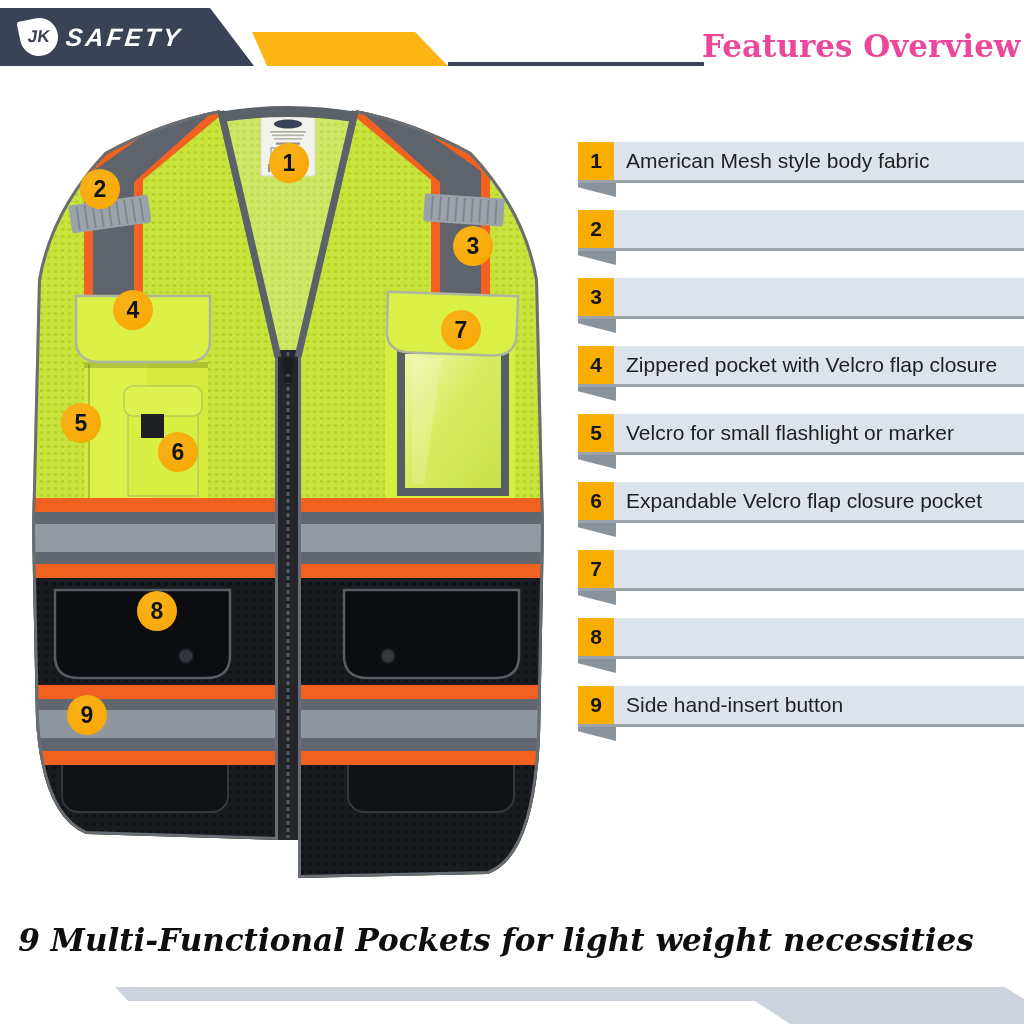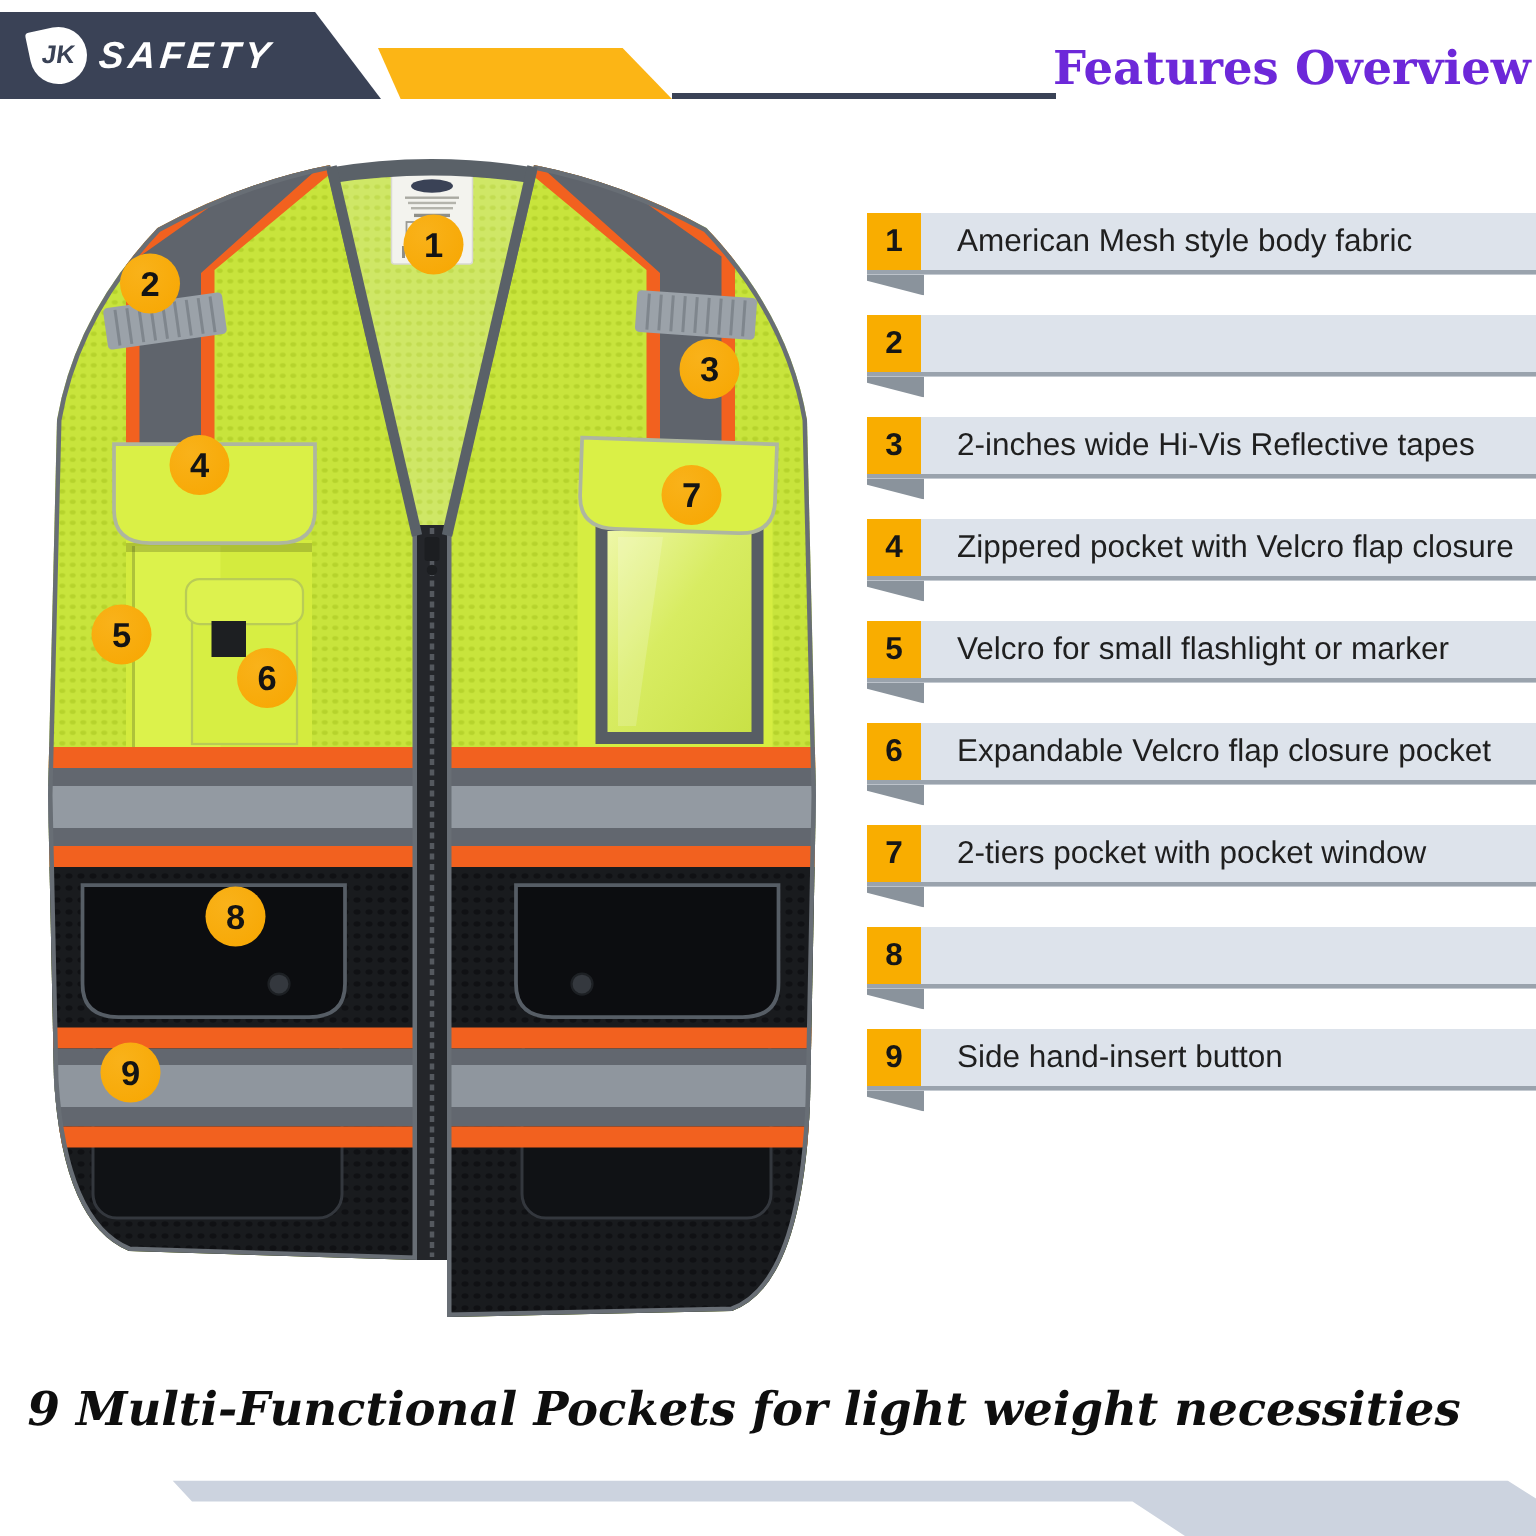--- a/index.html
+++ b/index.html
@@ -35,37 +35,37 @@
     transform:rotate(12deg) skewX(-8deg);
     font-weight:bold;font-size:17px;color:var(--navy,#3a4256);
   }
   .brand-name{
     color:#ffffff;font-weight:bold;font-style:italic;font-size:25px;
     letter-spacing:3px;transform:skewX(-6deg);
   }
   .page-title{
     position:absolute;left:702px;top:28px;width:322px;
     font-family:"DejaVu Serif",serif;font-size:31px;font-weight:600;
-    color:#6d28d9;white-space:nowrap;
+    color:#ec4899;white-space:nowrap;
   }
   
   .feature-list{position:absolute;left:578px;top:142px;width:446px;}
   .feature-item{position:relative;height:68px;}
   .feature-bar{
     display:flex;align-items:stretch;height:38px;
     background:var(--list-bar-bg,#dde3eb);
     border-bottom:3px solid #9aa3ad;
   }
   .feature-num{
     width:36px;flex:0 0 36px;background:var(--list-number-bg,#f9ad00);
     display:flex;align-items:center;justify-content:center;
     font-size:21px;font-weight:600;color:#161616;
   }
   .feature-label{
-    display:flex;align-items:center;padding-left:24px;
+    display:flex;align-items:center;padding-left:12px;
     font-size:21px;color:#1f1f1f;white-space:nowrap;
   }
   .feature-fold{
     position:absolute;left:0;top:41px;width:38px;height:14px;
     background:#8a939c;
     clip-path:polygon(0 0,100% 0,100% 100%,0 30%);
   }
   
   .vest-wrap{position:absolute;left:10px;top:100px;width:560px;height:810px;}
   .vest-wrap svg{position:absolute;left:0;top:0;}
@@ -270,21 +270,20 @@
   <div class="feature-item">
     <div class="feature-bar">
       <div class="feature-num">2</div>
     </div>
     <div class="feature-fold"></div>
   </div>
 
   <div class="feature-item">
     <div class="feature-bar">
       <div class="feature-num">3</div>
-      <div class="feature-label">2-inches wide Hi-Vis Reflective tapes</div>
     </div>
     <div class="feature-fold"></div>
   </div>
 
   <div class="feature-item">
     <div class="feature-bar">
       <div class="feature-num">4</div>
       <div class="feature-label">Zippered pocket with Velcro flap closure</div>
     </div>
     <div class="feature-fold"></div>
@@ -302,21 +301,20 @@
     <div class="feature-bar">
       <div class="feature-num">6</div>
       <div class="feature-label">Expandable Velcro flap closure pocket</div>
     </div>
     <div class="feature-fold"></div>
   </div>
 
   <div class="feature-item">
     <div class="feature-bar">
       <div class="feature-num">7</div>
-      <div class="feature-label">2-tiers pocket with pocket window</div>
     </div>
     <div class="feature-fold"></div>
   </div>
 
   <div class="feature-item">
     <div class="feature-bar">
       <div class="feature-num">8</div>
     </div>
     <div class="feature-fold"></div>
   </div>

